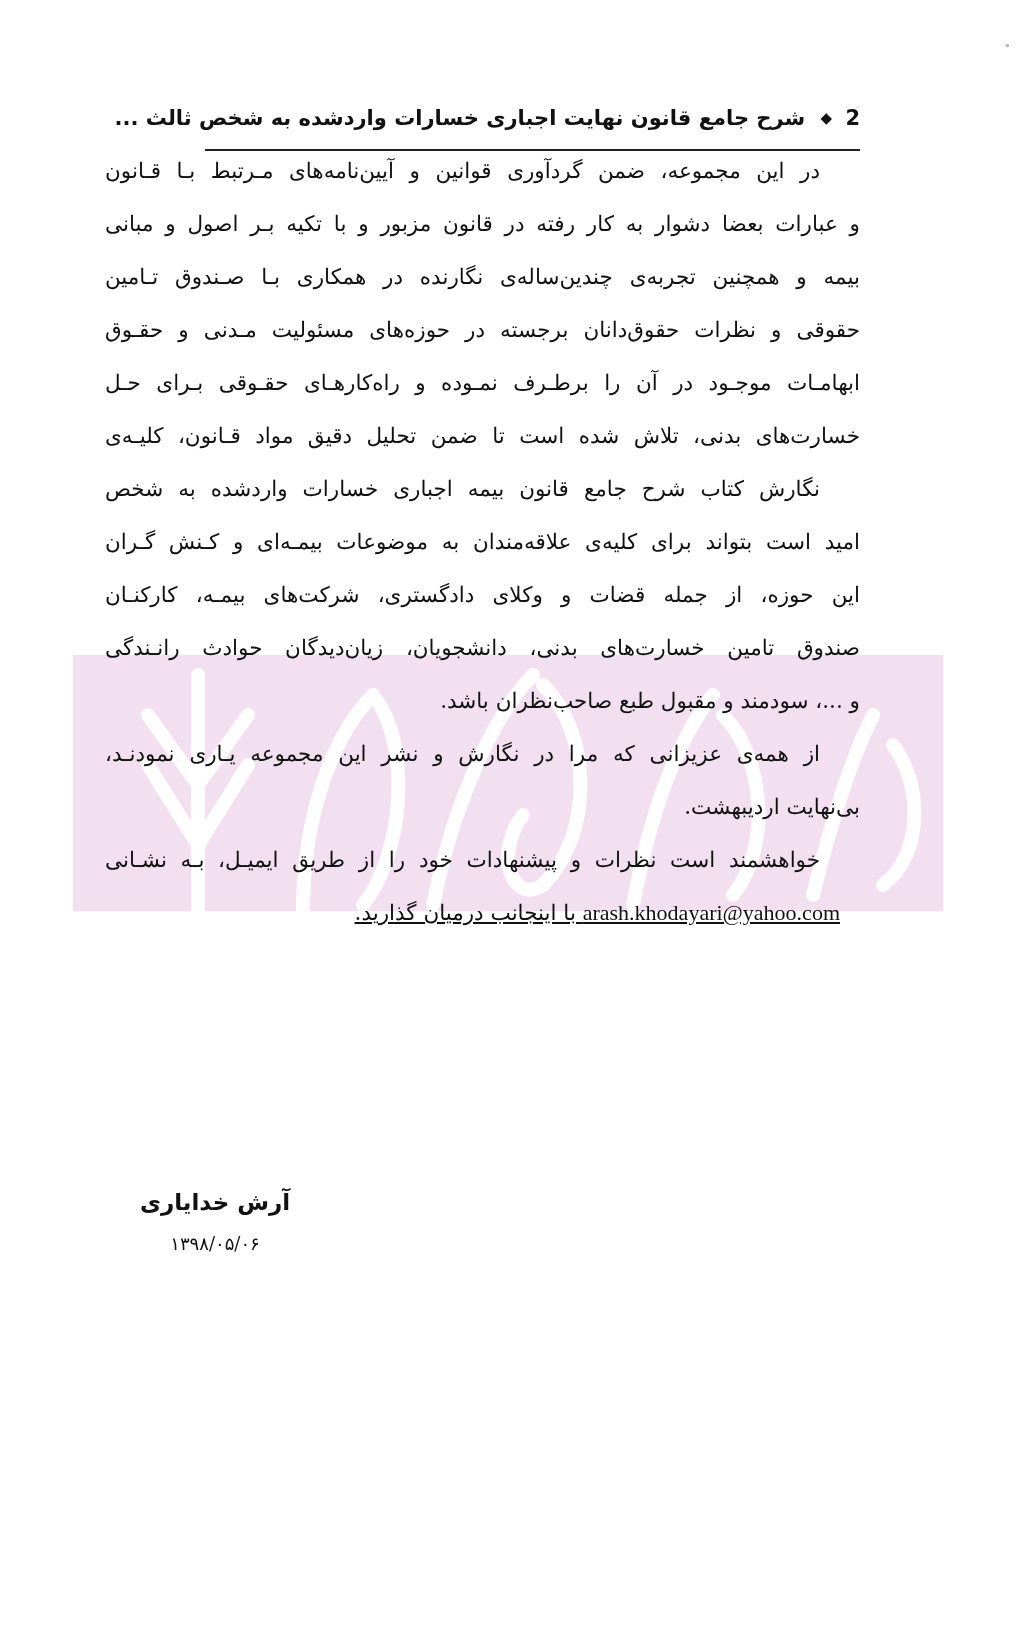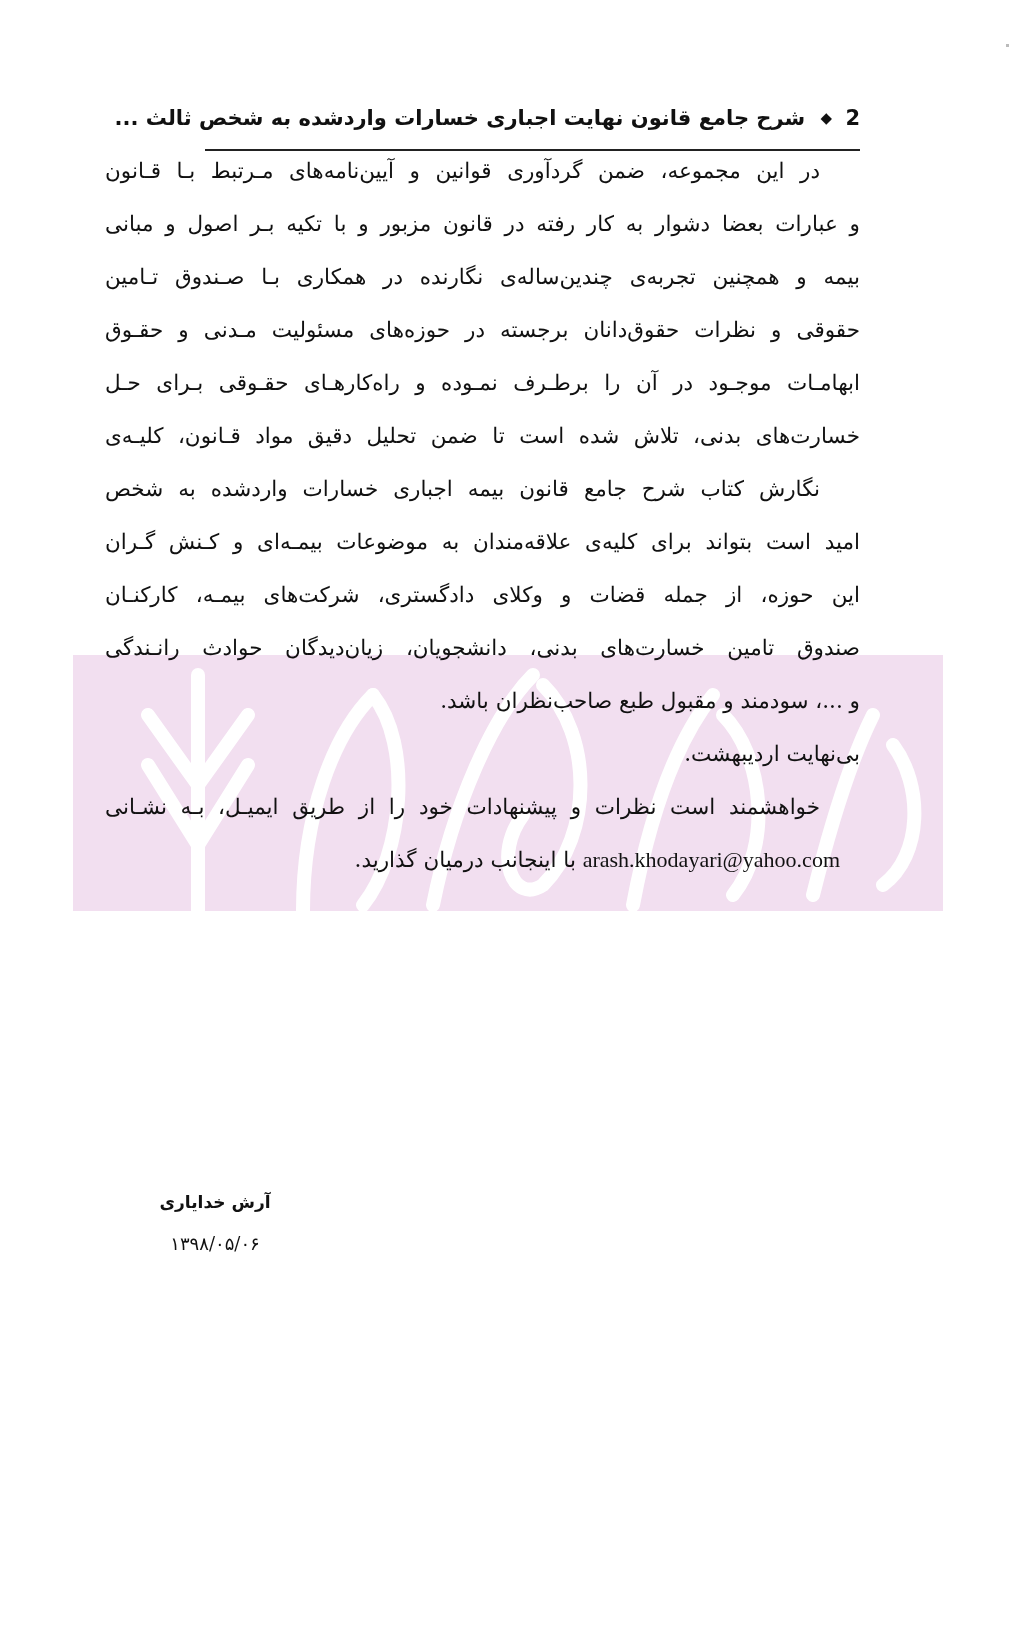--- a/index.html
+++ b/index.html
@@ -28,21 +28,21 @@
     direction:rtl; font-size:21.5px; line-height:53px;
   }
   .line { display:block; height:53px; white-space:nowrap; text-align-last:justify; text-align:justify; }
   .line.last { text-align-last:right; }
   .line.indent { padding-right:40px; }
   .email { direction:ltr; unicode-bidi:embed; font-family:"Liberation Serif", serif; font-size:22px; }
   .signature {
     position:absolute; left:130px; top:1180px; width:170px; direction:rtl; text-align:center; z-index:2;
     font-family:"DejaVu Sans", sans-serif; font-weight:bold;
   }
-  .signature .name { font-size:17px; line-height:44px; }
+  .signature .name { font-size:23px; line-height:44px; }
   .signature .date { font-size:18px; line-height:40px; font-weight:normal; font-family:"DejaVu Serif", serif;}
   .speck { position:absolute; left:1006px; top:44px; width:3px; height:3px; background:#bbb; }
 </style>
 </head>
 <body>
 
 <div class="page">
 
   <div class="speck"></div>
 
@@ -79,24 +79,25 @@
     <span class="line">حقوقی و نظرات حقوق‌دانان برجسته در حوزه‌های مسئولیت مـدنی و حقـوق</span>
     <span class="line">ابهامـات موجـود در آن را برطـرف نمـوده و راه‌کارهـای حقـوقی بـرای حـل</span>
     <span class="line">خسارت‌های بدنی، تلاش شده است تا ضمن تحلیل دقیق مواد قـانون، کلیـه‌ی</span>
 
     <span class="line indent">نگارش کتاب شرح جامع قانون بیمه اجباری خسارات واردشده به شخص</span>
     <span class="line">امید است بتواند برای کلیه‌ی علاقه‌مندان به موضوعات بیمـه‌ای و کـنش گـران</span>
     <span class="line">این حوزه، از جمله قضات و وکلای دادگستری، شرکت‌های بیمـه، کارکنـان</span>
     <span class="line">صندوق تامین خسارت‌های بدنی، دانشجویان، زیان‌دیدگان حوادث رانـندگی</span>
     <span class="line last">و ...، سودمند و مقبول طبع صاحب‌نظران باشد.</span>
 
+    <span class="line indent">از همه‌ی عزیزانی که مرا در نگارش و نشر این مجموعه یـاری نمودنـد،</span>
     <span class="line last">بی‌نهایت اردیبهشت.</span>
 
     <span class="line indent">خواهشمند است نظرات و پیشنهادات خود را از طریق ایمیـل، بـه نشـانی</span>
-    <span class="line last" style="padding-right:20px;">
+    <span class="line last" style="padding-right:20px;text-decoration:underline;">
       <span class="email">arash.khodayari@yahoo.com</span><span> با اینجانب درمیان گذارید.</span>
     </span>
   </div>
 
   <div class="signature">
     <div class="name">آرش خدایاری</div>
     <div class="date">۱۳۹۸/۰۵/۰۶</div>
   </div>
 
 </div>

